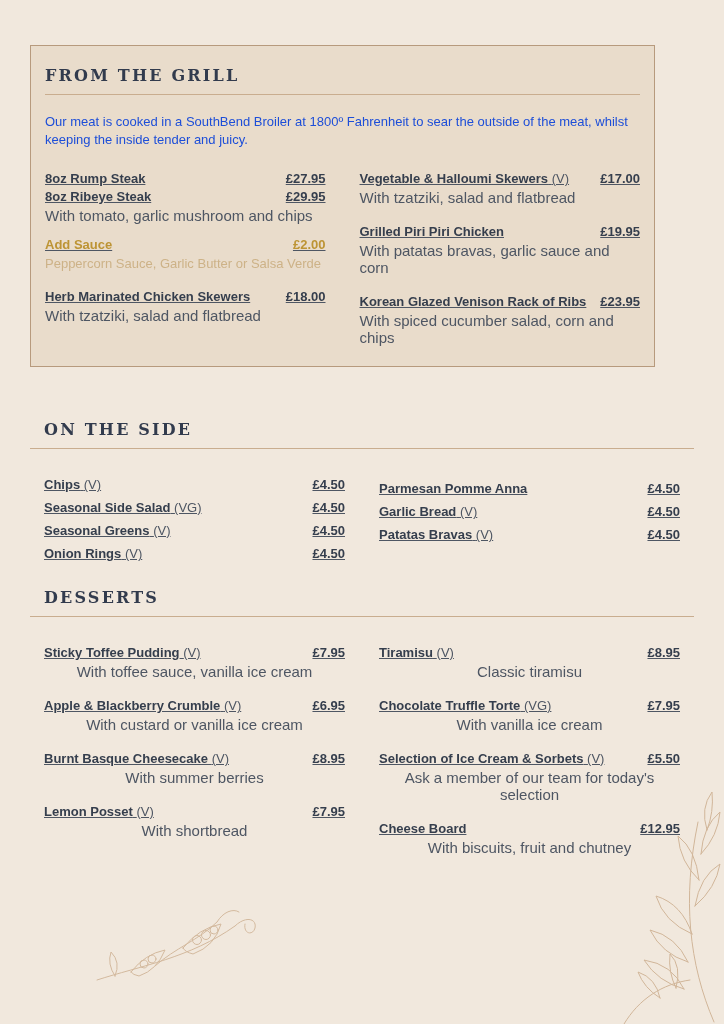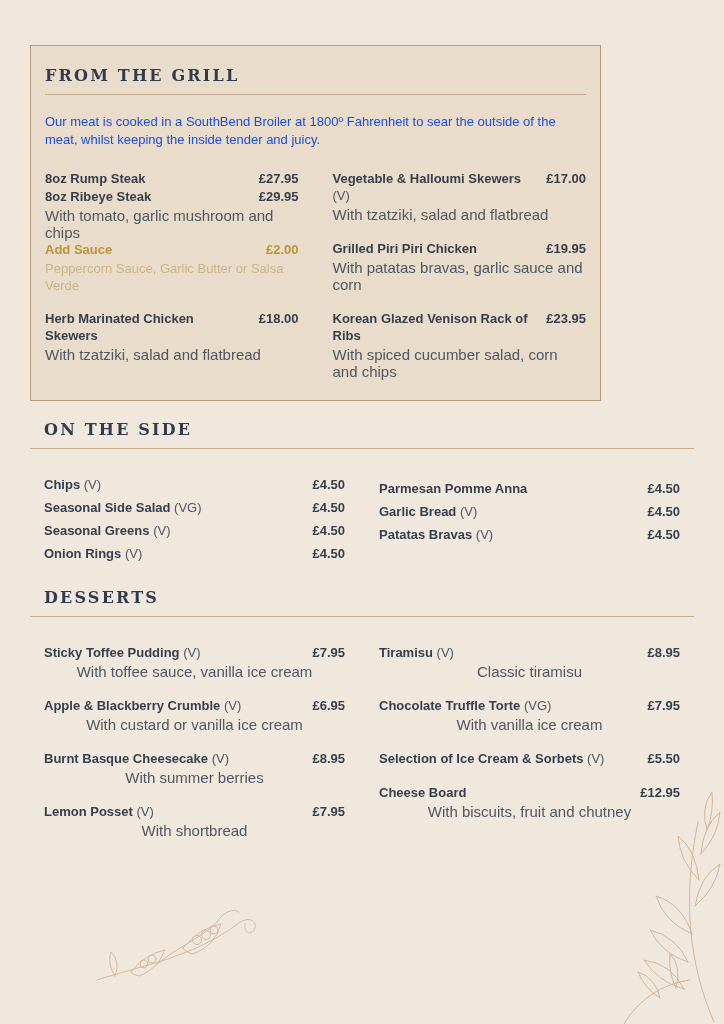--- a/index.html
+++ b/index.html
@@ -8,35 +8,35 @@
     position:relative; width:724px; height:1024px; margin:0 auto;
     background:#f1e8dd; overflow:hidden;
     font-family:"Liberation Sans", sans-serif; color:#4e5663;
   }
   .section-title {
     font-family:"DejaVu Serif", serif; font-weight:700;
     font-size:16px; letter-spacing:2.2px; color:#323b4d;
   }
   .rule { border:none; border-top:1px solid #c9ad8f; margin-top:9px; }
   .grill-box {
-    position:absolute; left:30px; top:45px; width:571px;
+    position:absolute; left:30px; top:45px; width:625px;
     background:#e9dccb; border:1px solid #b79a7d; padding:20px 14px 20px;
   }
   .pad { padding-left:14px; padding-right:14px; }
   .intro { margin-top:18px; font-size:13px; line-height:1.42; color:#1d4ed8; max-width:612px; }
   .cols { display:flex; gap:34px; margin-top:20px; }
   .col { flex:1; min-width:0; }
-  .row { display:flex; justify-content:space-between; align-items:baseline; line-height:17px; margin-bottom:1px; }
+  .row { display:flex; justify-content:space-between; align-items:baseline; line-height:17px; margin-bottom:1px;text-decoration:underline; }
   .item-name { font-size:13px; font-weight:700; color:#353e4d; }
   .tag { font-weight:400; color:#4e5663; }
   .price { font-size:13px; font-weight:700; color:#353e4d; margin-left:12px; white-space:nowrap; }
   .desc { font-size:15px; line-height:17px; color:#4e5663; margin-top:2px; }
   .menu-item { margin-bottom:17px; }
   .menu-item:last-child { margin-bottom:0; }
-  .sauce-block { }
+  .sauce-block { margin-top:12px; }
   .gold .item-name, .gold .price { color:#bd9434; }
   .sauce-options { font-size:13px; line-height:17px; color:#cdb287; margin-top:2px; }
   .skewer-block { margin-top:16px; }
   .section { position:absolute; left:30px; width:664px; }
   .sides-section { top:398px;margin-top:22px; }
   .desserts-section { top:588px; }
   .sides-cols { margin-top:27px;text-align:center; }
   .side-row { margin-bottom:6px; }
   .sides-right { padding-top:4px; }
   .deco { position:absolute; pointer-events:none; }
@@ -192,20 +192,21 @@
             <span class="item-name"><span>Chocolate Truffle Torte</span> <span class="tag">(VG)</span></span>
             <span class="price">£7.95</span>
           </div>
           <div class="desc">With vanilla ice cream</div>
         </div>
         <div class="menu-item">
           <div class="row">
             <span class="item-name"><span>Selection of Ice Cream &amp; Sorbets</span> <span class="tag">(V)</span></span>
             <span class="price">£5.50</span>
           </div>
+          <div class="desc">Ask a member of our team for today's selection</div>
         </div>
         <div class="menu-item">
           <div class="row">
             <span class="item-name"><span>Cheese Board</span> <span class="tag"></span></span>
             <span class="price">£12.95</span>
           </div>
           <div class="desc">With biscuits, fruit and chutney</div>
         </div>
       </div>
     </div>

